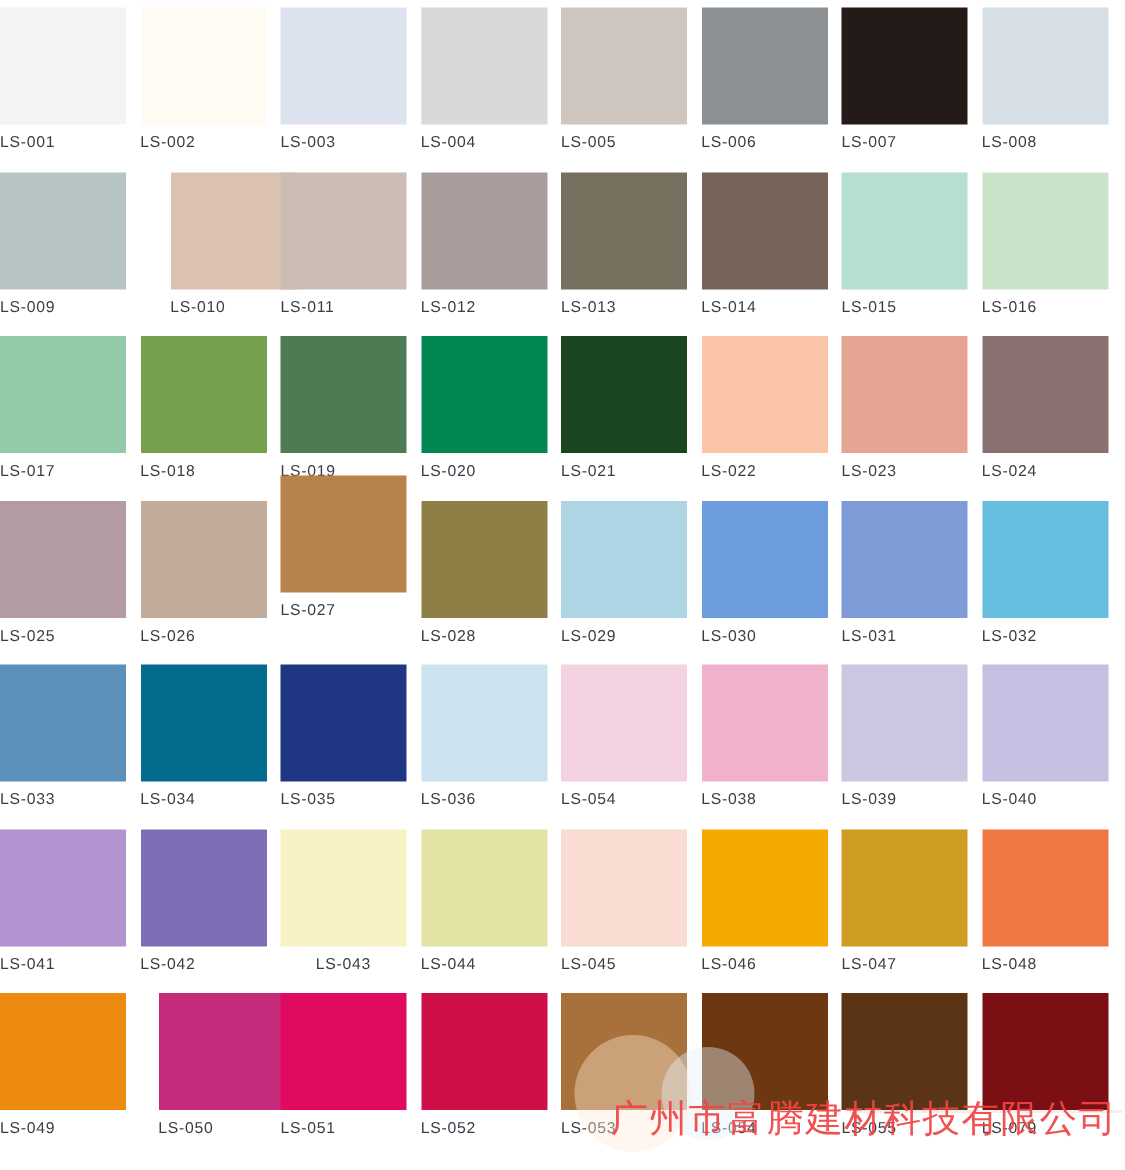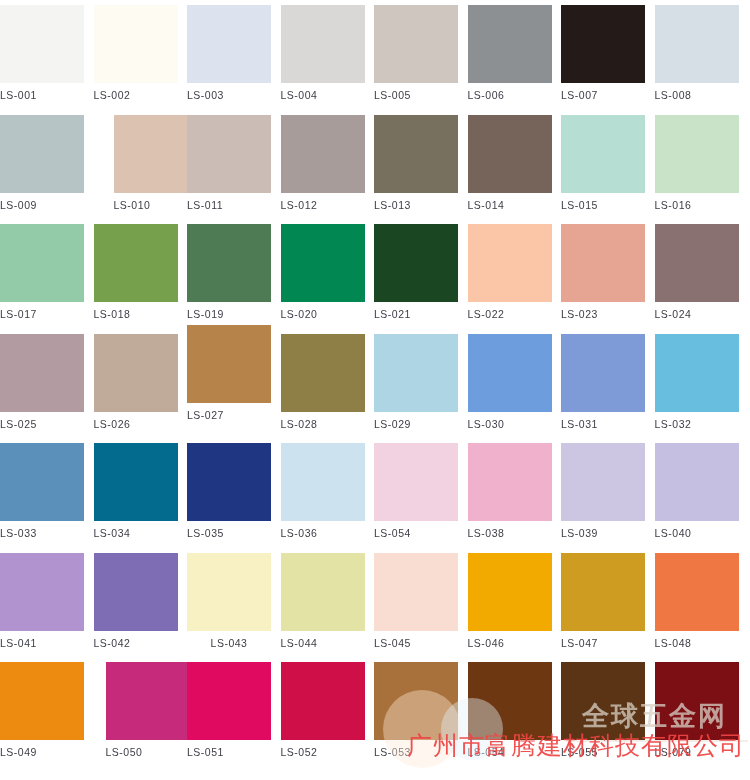--- a/index.html
+++ b/index.html
@@ -206,21 +206,21 @@
         <span class="swatch-label">LS-024</span>
       </div>
       <div class="swatch-cell" style="left: 0px; top: 333.5px;">
         <span class="swatch-chip" style="background: rgb(178, 156, 162);"></span>
         <span class="swatch-label">LS-025</span>
       </div>
       <div class="swatch-cell" style="left: 93.5px; top: 333.5px;">
         <span class="swatch-chip" style="background: rgb(192, 171, 155);"></span>
         <span class="swatch-label">LS-026</span>
       </div>
-      <div class="swatch-cell" style="left: 187px; top: 325px;">
+      <div class="swatch-cell" style="left: 187px; top: 317px;">
         <span class="swatch-chip" style="background: rgb(182, 131, 74);"></span>
         <span class="swatch-label">LS-027</span>
       </div>
       <div class="swatch-cell" style="left: 280.5px; top: 333.5px;">
         <span class="swatch-chip" style="background: rgb(142, 127, 70);"></span>
         <span class="swatch-label">LS-028</span>
       </div>
       <div class="swatch-cell" style="left: 374px; top: 333.5px;">
         <span class="swatch-chip" style="background: rgb(174, 213, 227);"></span>
         <span class="swatch-label">LS-029</span>
@@ -332,19 +332,18 @@
       <div class="swatch-cell" style="left: 654.5px; top: 662px;">
         <span class="swatch-chip" style="background: rgb(123, 15, 20);"></span>
         <span class="swatch-label">LS-079</span>
       </div>
     </div>
 
   <div id="wm-disc-a"></div>
   <div id="wm-disc-b"></div>
 
   <div id="site-watermark">
-    <div class="wm-cn">全球五金网</div>
     <div class="wm-rule"></div>
   </div>
 
   <div id="company-watermark">广州市富腾建材科技有限公司</div>
 
 </div>
 
 </body></html>

